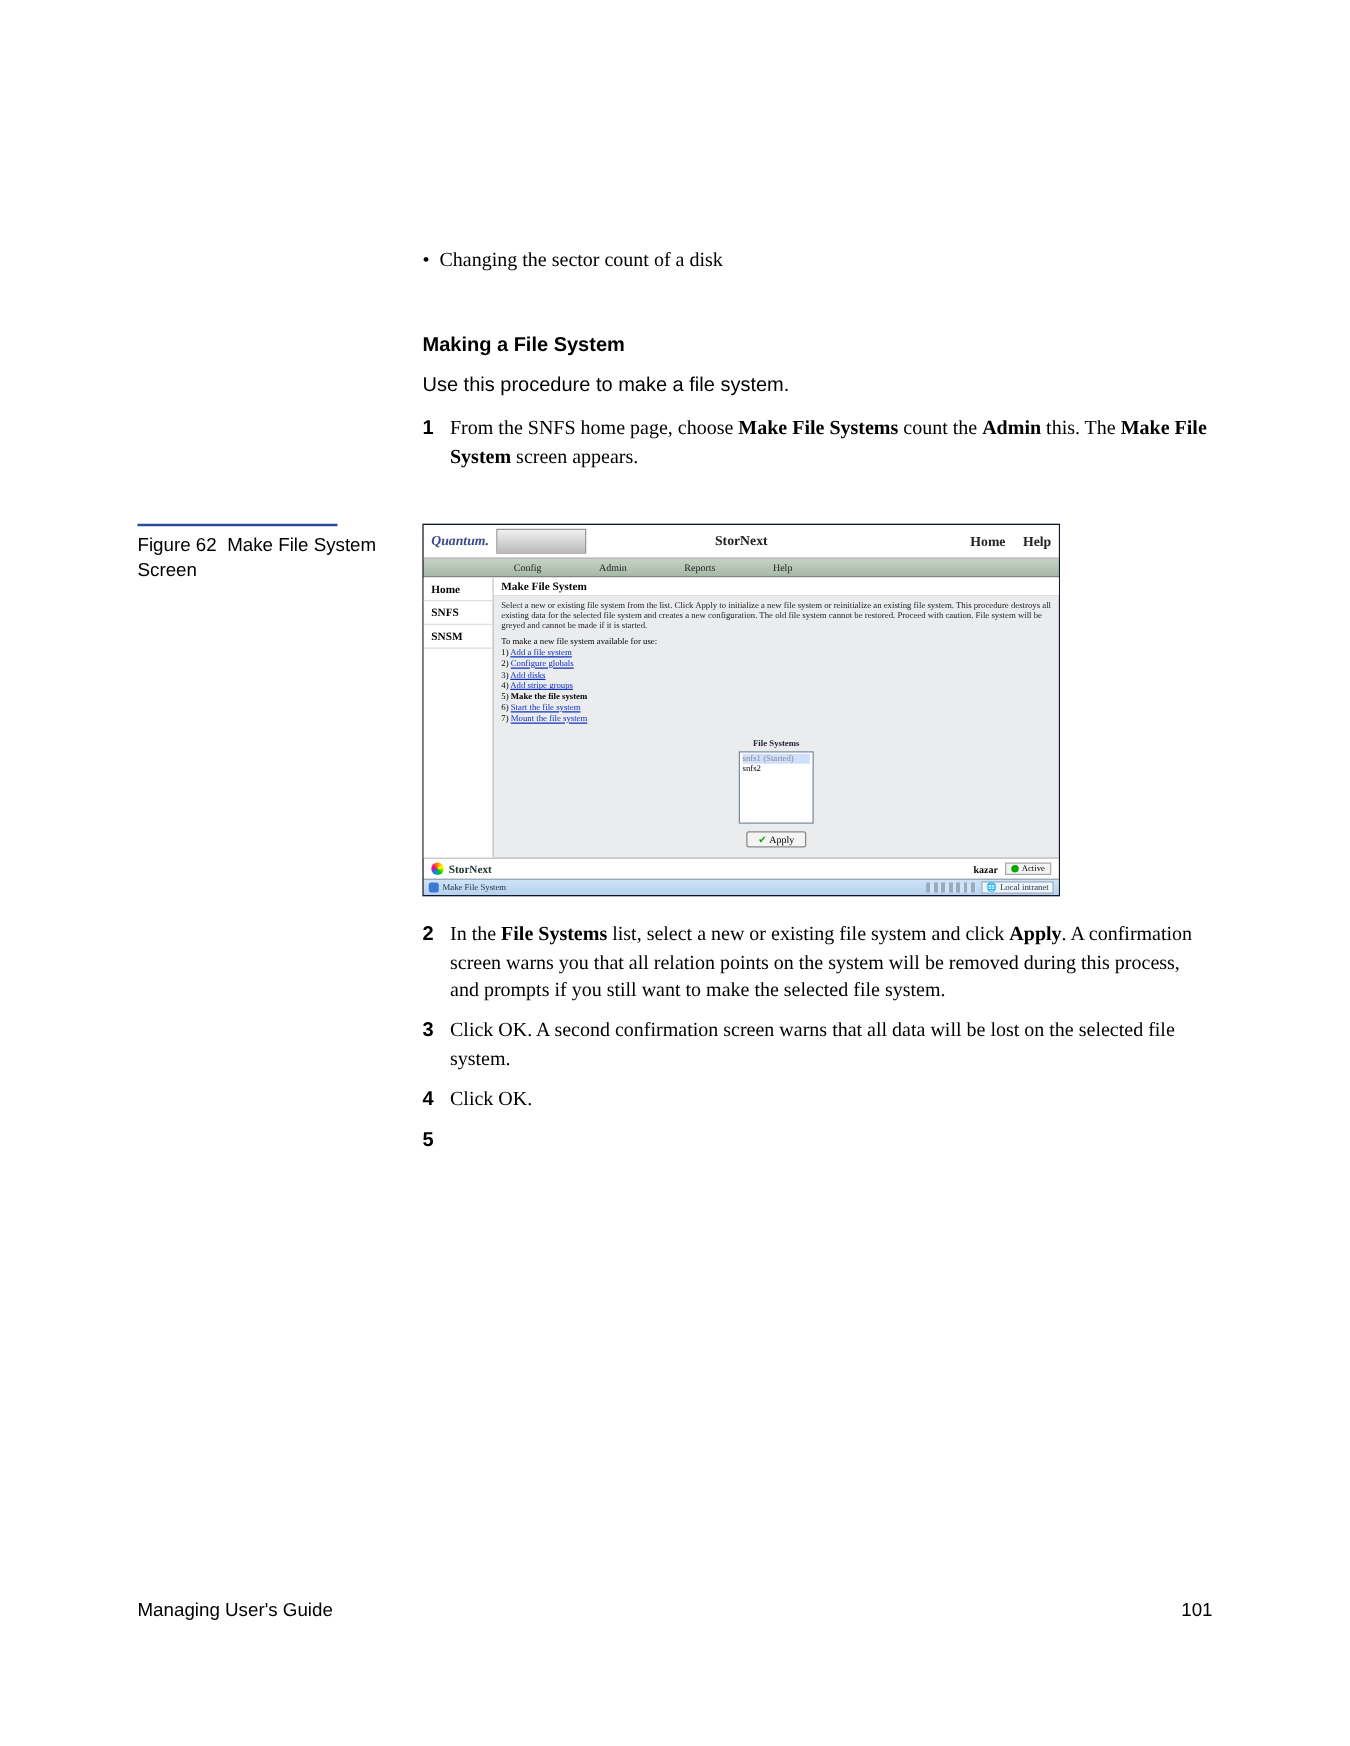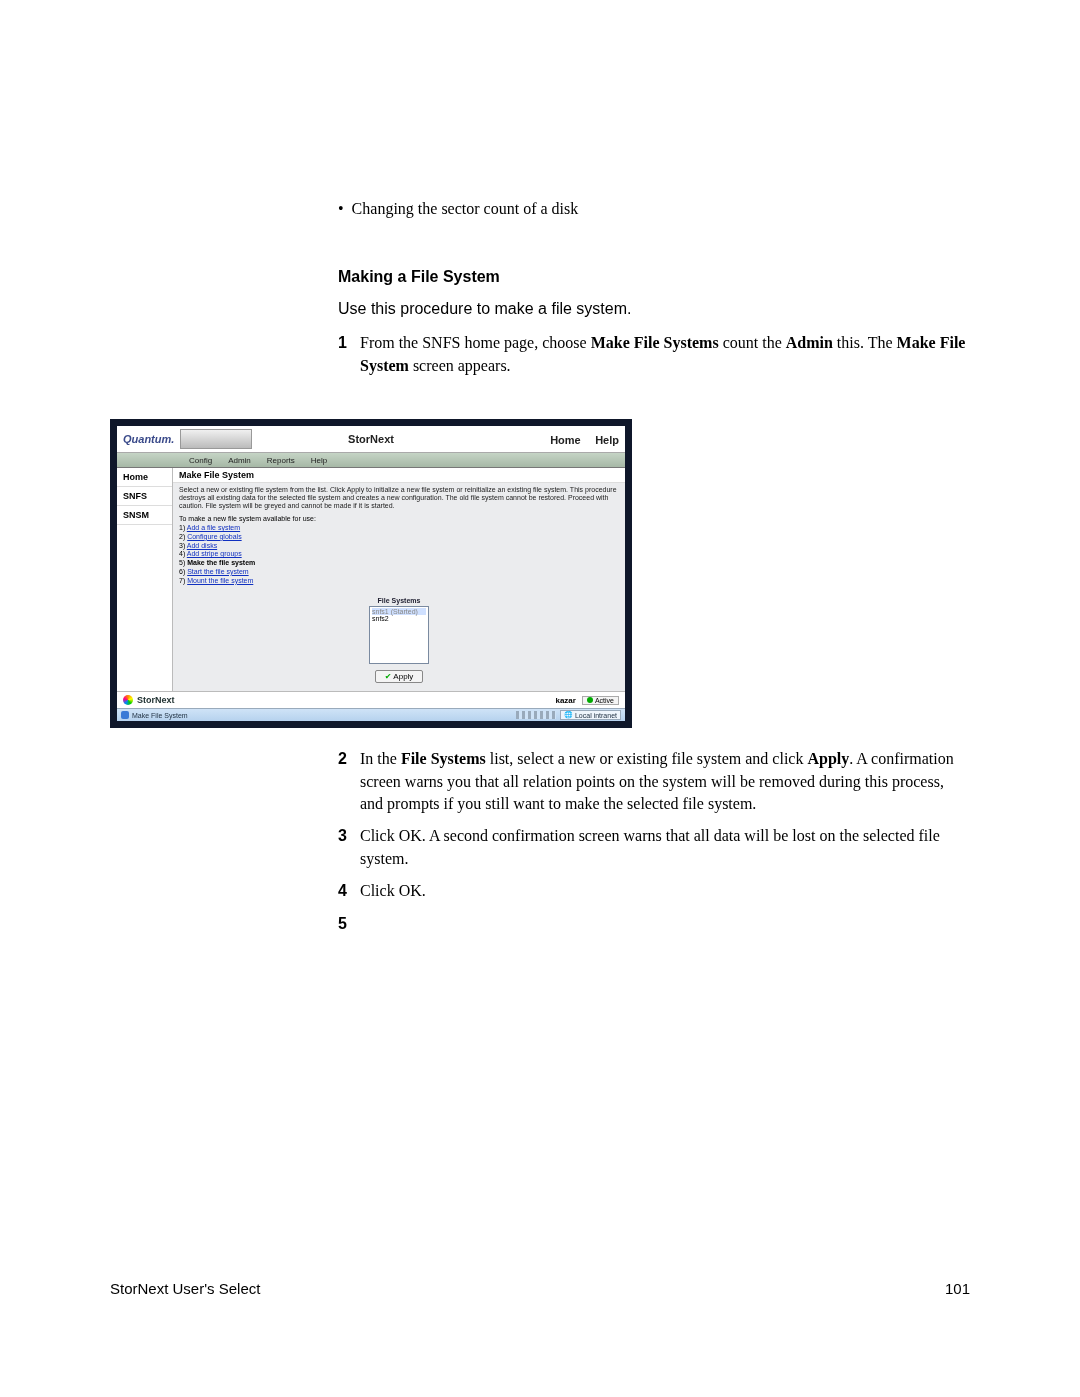--- a/index.html
+++ b/index.html
@@ -64,23 +64,23 @@
     font-size: 15px;
     line-height: 1.35;
   }
   .caption-rule {
     border-top: 2px solid #2a4b9a;
     width: 160px;
     margin-bottom: 6px;
   }
   .screenshot {
     width: 508px;
-    border: 7px solid #0f172a;
+    border: 1px solid #0f172a;
     background: #a3a3a3;
-    font-family: Liberation Sans, sans-serif;
+    font-family: Liberation Serif, serif;
   }
   .ss-top {
     display: flex;
     align-items: center;
     background: #fff;
     border-bottom: 1px solid #aaa;
     height: 26px;
     padding: 0 6px;
   }
   .ss-brand {
@@ -116,21 +116,21 @@
     display: flex;
     background: linear-gradient(180deg,#c5d4c5,#a6b8a6);
     border-bottom: 1px solid #777;
     padding-left: 72px;
     height: 14px;
     align-items: center;
     font-size: 8px;
     color: #222;
   }
   .ss-menubar span {
-    margin-right: 16px;
+    margin-right: 46px;
     text-align: right;
   }
   .ss-body {
     display: flex;
     background: #ebecee;
   }
   .ss-side {
     width: 55px;
     background: #fff;
     border-right: 1px solid #bbb;
@@ -287,20 +287,24 @@
 
     <div class="step-row" style="margin-top:12px;">
       <div class="step-num">1</div>
       <div>
         <span>From the SNFS home page, choose </span><b>Make File Systems</b><span> count the </span><b>Admin</b><span> this. The </span><b>Make File System</b><span> screen appears.</span>
       </div>
     </div>
   </div>
 
   <div class="figure-block">
+    <div class="figure-caption-col">
+      <div class="caption-rule"></div>
+      <span>Figure 62</span>&nbsp;&nbsp;<span>Make File System Screen</span>
+    </div>
 
     <div class="screenshot">
       <div class="ss-top" style="position:relative;">
         <span class="ss-brand">Quantum.</span>
         <span class="ss-logo"></span>
         <span class="ss-title">StorNext</span>
         <span class="ss-top-links">
           <span>Home</span>
           <span>Help</span>
         </span>
@@ -380,17 +384,17 @@
     <div class="step-row" style="margin-top:10px;">
       <div class="step-num">4</div>
       <div>Click OK.</div>
     </div>
     <div class="step-row" style="margin-top:10px;">
       <div class="step-num">5</div>
     </div>
   </div>
 
   <div class="page-footer">
-    <span>StorNext User's Select</span>
+    <span>Managing User's Guide</span>
     <span>101</span>
   </div>
 
 </div>
 
 </body></html>

